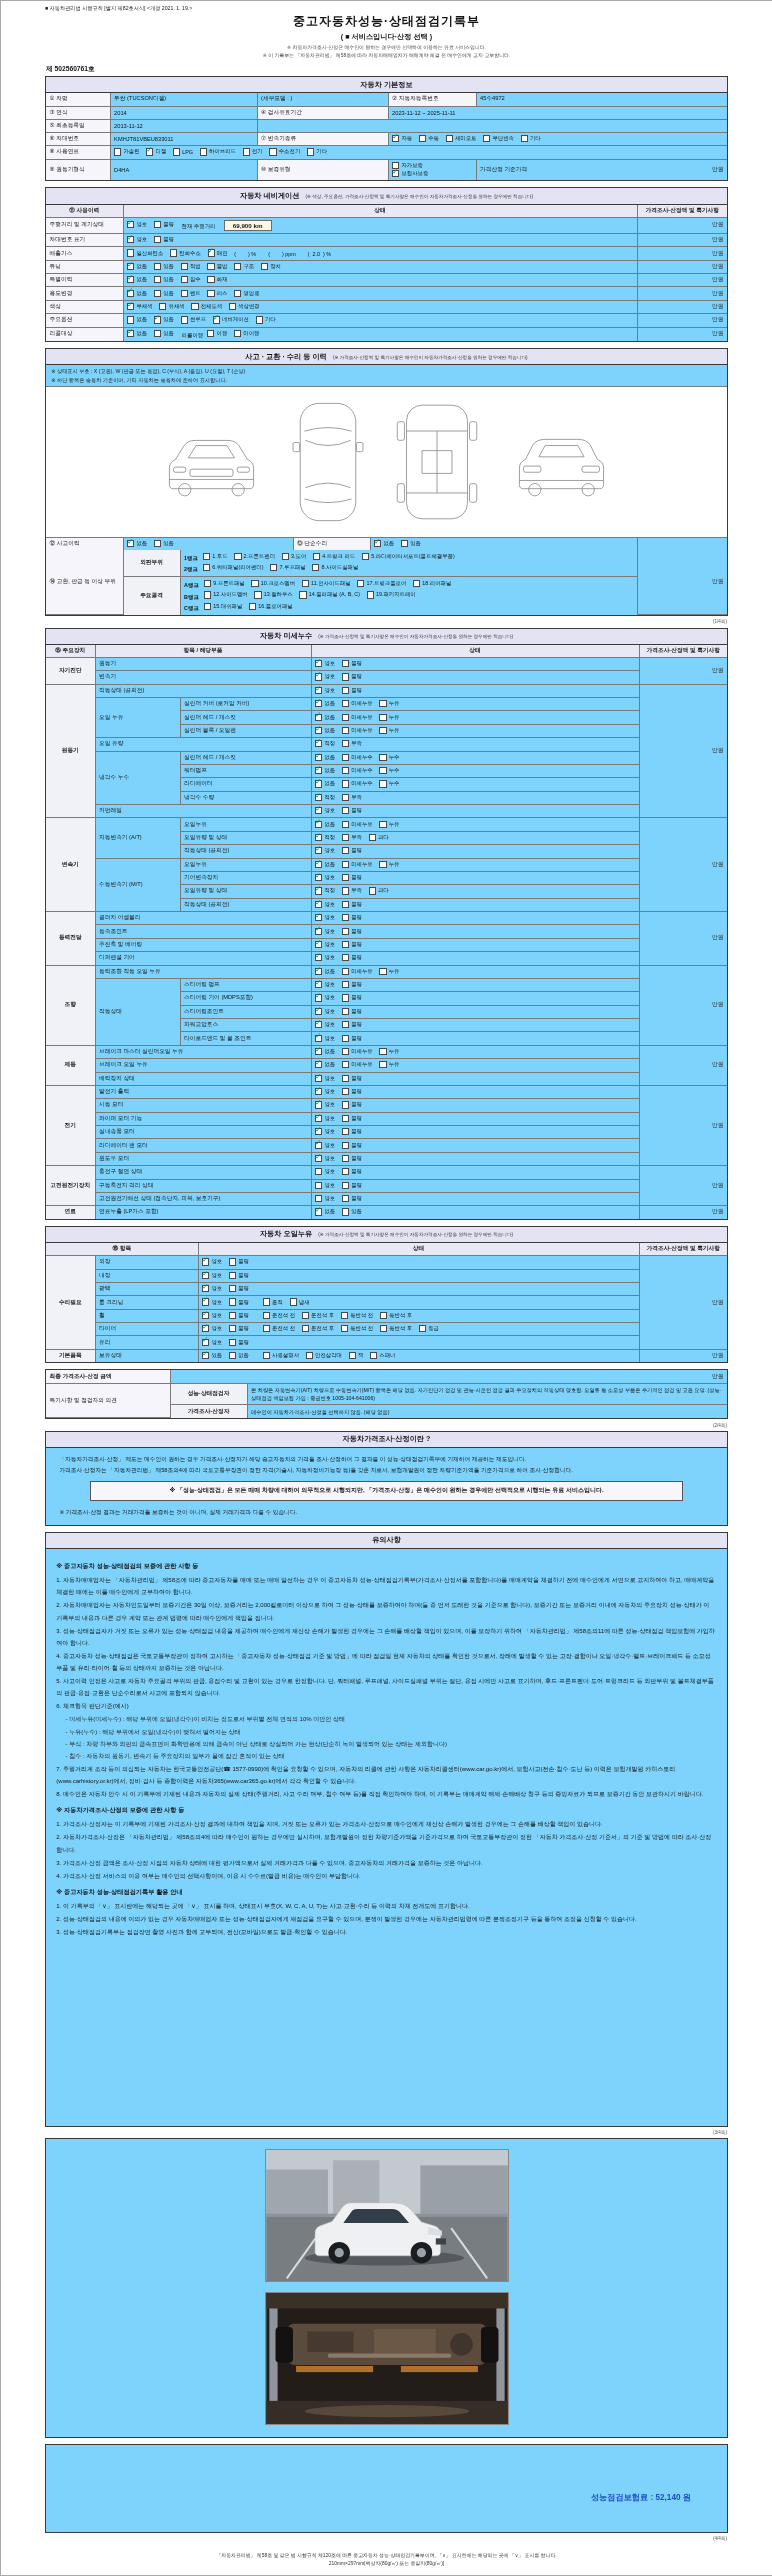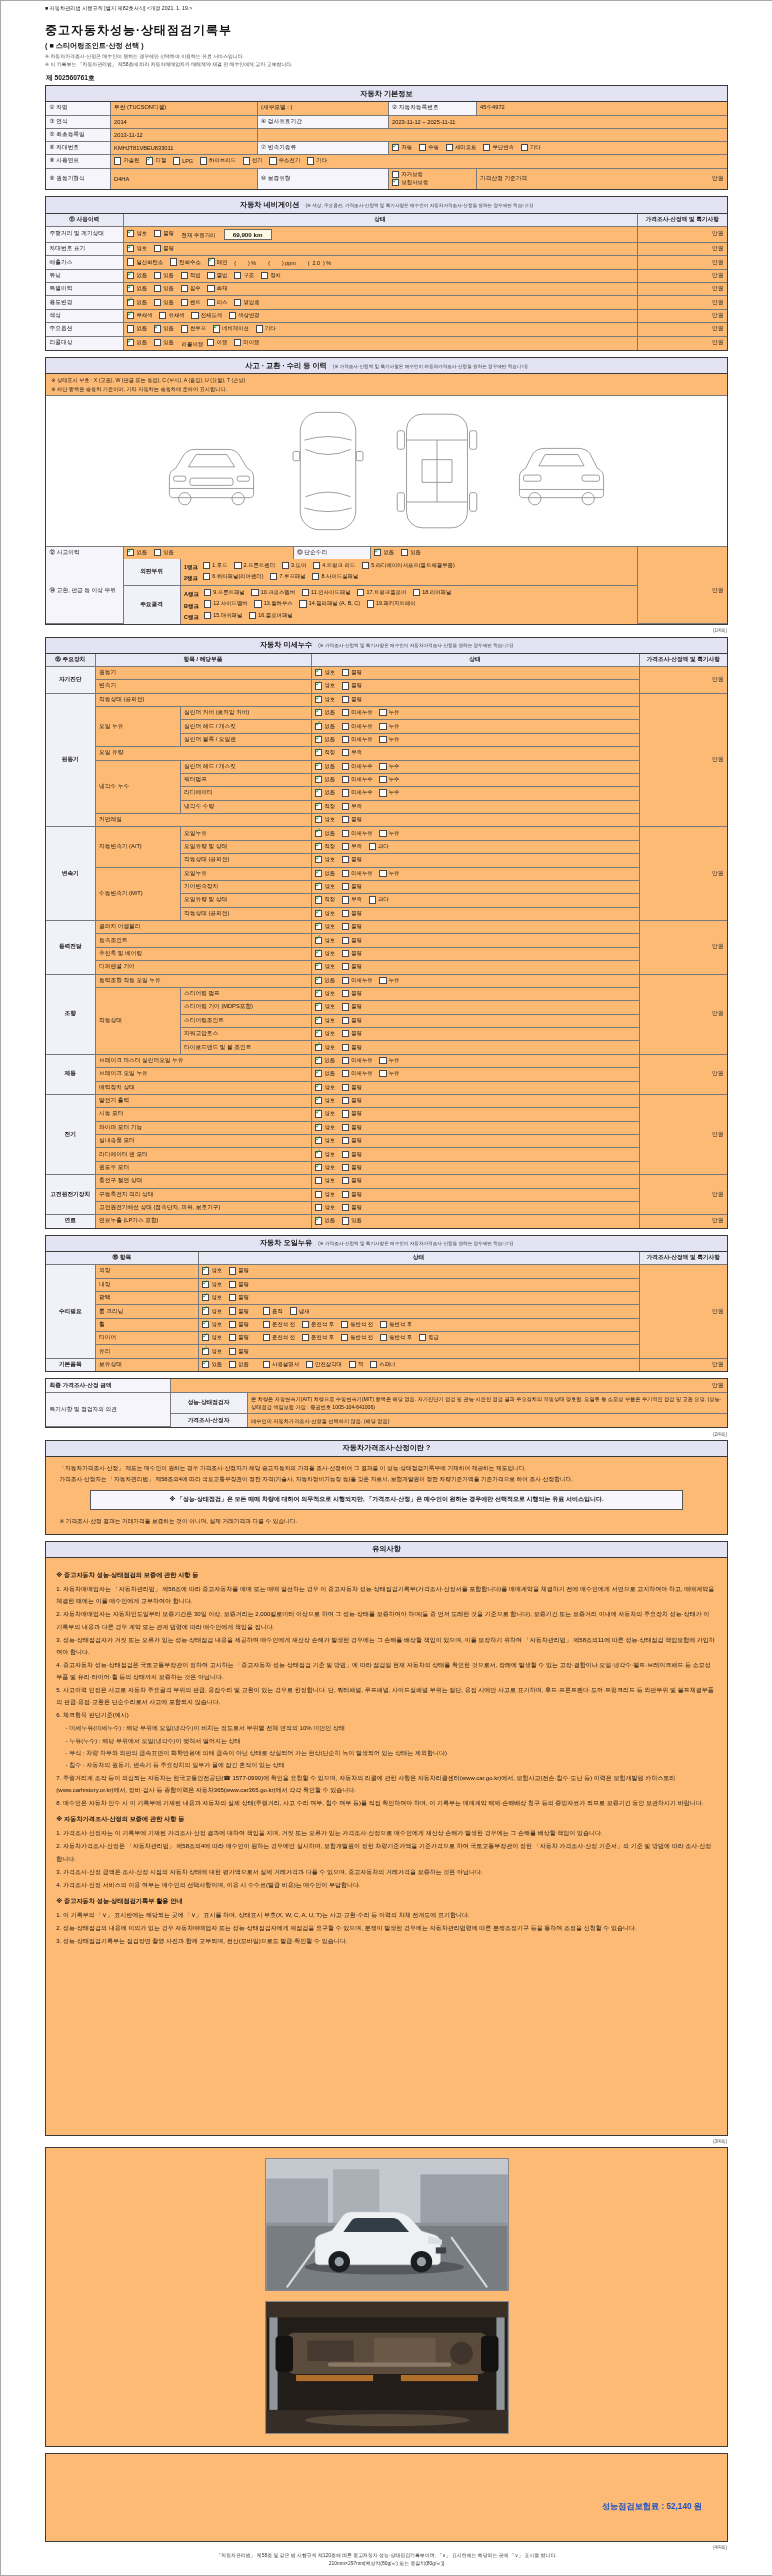--- a/index.html
+++ b/index.html
@@ -1,25 +1,25 @@
 <!DOCTYPE html>
 <html lang="ko" style="font-size:8.2px"><head>
 <meta charset="utf-8">
 <style>
   html,body{margin:0;padding:0;background:#fff;}
   .page{position:relative;width:773px;height:2576px;box-sizing:border-box;
         padding:4.1px 44px 0 44px;border:0.5px solid #a9a9a9;overflow:hidden;
         font-family:"Liberation Sans","DejaVu Sans",sans-serif;color:#141414;background:#fff;}
   .meta{font-size:5.2px;color:#222;}
-  .titleblock{text-align:left;margin-top:10px;}
+  .titleblock{text-align:center;margin-top:1px;}
   .t1{font-size:12px;font-weight:bold;letter-spacing:1px;}
   .t2{font-size:7.2px;font-weight:bold;margin-top:1.5px;}
   .t3{font-size:4.9px;color:#444;margin-top:2.6px;line-height:1.55;}
   .docno{font-size:6.7px;font-weight:bold;margin:5.2px 0 2.6px 1px;}
-  .sec{border:0.8px solid #3a3a3a;margin-bottom:6.2px;background:#fdba74;}
+  .sec{border:0.8px solid #3a3a3a;margin-bottom:6.2px;background:#7dd3fc;}
   .sec-head{background:#e3e3f4;border-bottom:0.5px solid #3a3a3a;text-align:center;
             padding:2.6px 3.1px;font-size:7.2px;font-weight:bold;}
   .sec-head .subnote{font-size:4.6px;font-weight:normal;color:#333;margin-left:4.1px;}
   table.ft{width:100%;border-collapse:collapse;table-layout:fixed;}
   table.ft td{border:0.5px solid #7a7a7a;font-size:5.7px;padding:2.1px 3.6px;vertical-align:middle;word-break:keep-all;}
   table.ft tr td:first-child{border-left:none;} table.ft tr td:last-child{border-right:none;}
   table.ft tr:first-child td{border-top:none;} table.ft tr:last-child td{border-bottom:none;}
   td.lab{background:#f5f5fb;}
   td.gname{background:#f1f1f8;text-align:center;font-weight:bold;}
   tr.thead td{background:#e9e9f5;text-align:center;font-weight:bold;font-size:5.7px;}
@@ -44,33 +44,33 @@
   .notice-body{padding:7.2px 10.3px 5.2px 10.3px;font-size:6px;line-height:2.02;min-height:577px;box-sizing:border-box;}
   .nsubhead{font-weight:bold;font-size:6.2px;margin:4.1px 0 1.5px 0;}
   .nitem{margin:1px 0;}
   .nsub{margin-left:9.3px;color:#222;}
   .pricing-body{padding:6.2px 13.4px 7.2px 13.4px;font-size:5.7px;line-height:1.9;}
   .embox{border:0.7px solid #555;background:#f6f6fc;margin:5.2px 31px;padding:3.6px 7.2px;
          text-align:center;font-weight:bold;font-size:6px;}
   .photo-area{display:flex;flex-direction:column;align-items:center;gap:9.3px;padding:10.3px 0 12.4px 0;}
   .photo{border:0.5px solid #888;display:block;}
   .sign-body{position:relative;min-height:87px;}
-  .premium{position:absolute;right:25px;bottom:29px;color:#1d4fc4;font-weight:bold;font-size:8.2px;}
+  .premium{position:absolute;right:36px;bottom:29px;color:#1d4fc4;font-weight:bold;font-size:8.2px;}
   .footer{position:absolute;left:0;right:0;bottom:6.2px;text-align:center;font-size:4.9px;color:#333;line-height:1.7;}
 </style>
 </head>
 <body>
 
 <div class="page">
 
   <div class="meta">■ 자동차관리법 시행규칙 [별지 제82호서식] &lt;개정 2021. 1. 19.&gt;</div>
 
   <div class="titleblock">
     <div class="t1">중고자동차성능·상태점검기록부</div>
-    <div class="t2">( ■ 스티어링조인트·산정 선택 )</div>
+    <div class="t2">( ■ 서비스입니다·산정 선택 )</div>
     <div class="t3">
       <div>※ 자동차가격조사·산정은 매수인이 원하는 경우에만 선택하여 이용하는 유료 서비스입니다.</div>
       <div>※ 이 기록부는 「자동차관리법」 제58조에 따라 자동차매매업자가 매매계약 체결 전 매수인에게 고지·교부합니다.</div>
     </div>
   </div>
 
   <div class="docno">제 502560761호</div>
 
   <section class="sec">
     <div class="sec-head"><span>자동차 기본정보</span></div>

